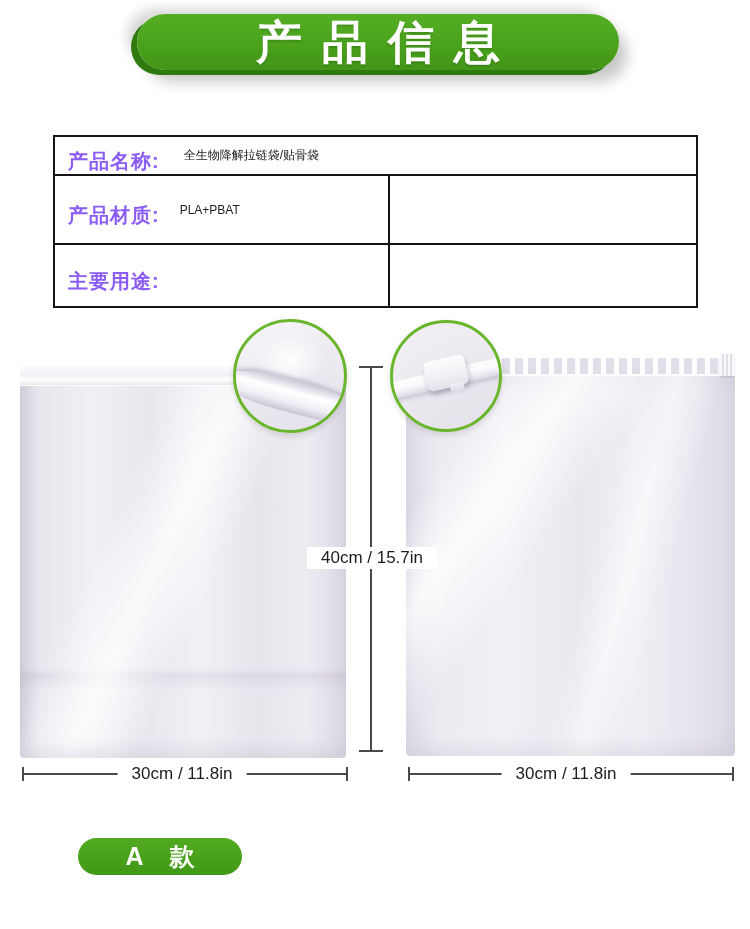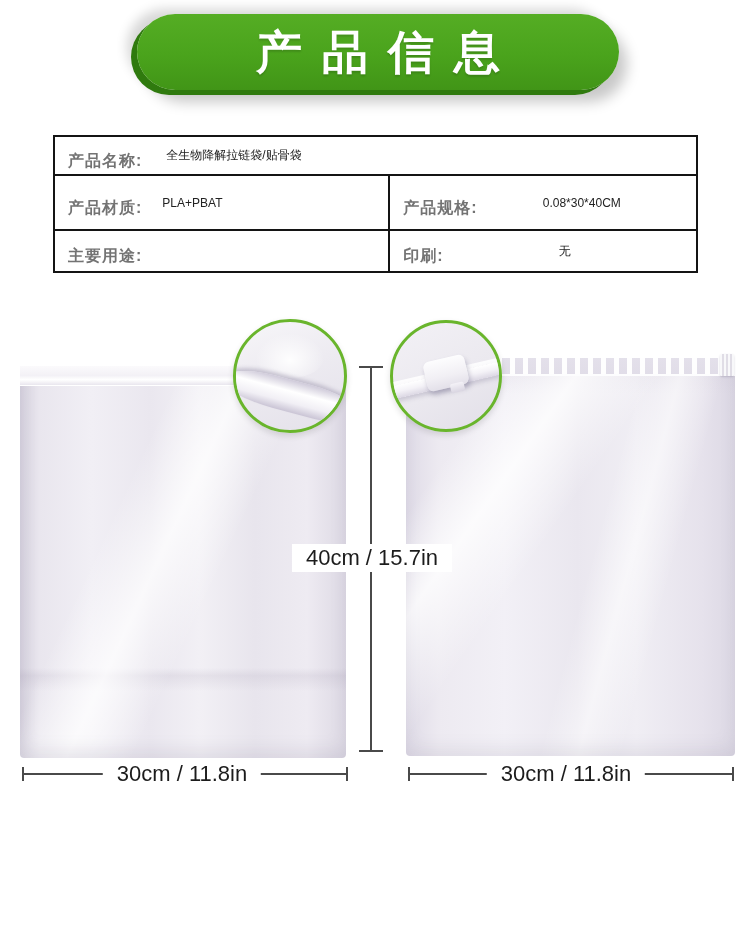--- a/index.html
+++ b/index.html
@@ -1,21 +1,21 @@
 <!DOCTYPE html>
 <html><head>
 <meta charset="utf-8">
 <style>
   html,body{margin:0;padding:0;background:#fff;}
   body{font-family:"Liberation Sans","DejaVu Sans",sans-serif;}
   #stage{position:relative;width:750px;height:929px;background:#ffffff;overflow:hidden;margin:0 auto;}
 
   
   .banner{
-    position:absolute;left:137px;top:14px;width:482px;height:76px;
+    position:absolute;left:137px;top:14px;width:482px;height:56px;
     border-radius:38px;
     background:linear-gradient(180deg,#55ad24 0%,#4aa31c 55%,#419517 100%);
     box-shadow:-6px 5px 0 #2f7a0e,
                -10px -5px 12px rgba(0,0,0,0.16),
                8px 12px 14px rgba(0,0,0,0.22);
     display:flex;align-items:center;justify-content:center;
   }
   .banner .title{
     color:#ffffff;font-size:46px;font-weight:bold;
     letter-spacing:20px;text-indent:20px;line-height:1;
@@ -23,27 +23,27 @@
   }
 
   
   .spec-table{
     position:absolute;left:53px;top:135px;width:645px;
     border:2px solid #141414;box-sizing:border-box;background:#fff;
   }
   .trow{display:flex;box-sizing:border-box;}
   .trow + .trow{border-top:2px solid #141414;}
   .trow-1{height:37px;}
-  .trow-2{height:55px;}
-  .trow-3{height:42px;}
+  .trow-2{height:69px;}
+  .trow-3{height:63px;}
   .tcell{display:flex;align-items:center;box-sizing:border-box;padding-left:13px;overflow:hidden;}
   .tcell-full{width:100%;}
   .tcell-left{width:52.3%;border-right:2px solid #141414;}
   .tcell-right{width:47.7%;}
-  .tlabel{color:#737373;font-weight:bold;font-size:16px;white-space:nowrap;letter-spacing:1px;margin-top:11px;}
+  .tlabel{color:#8b5cf6;font-weight:bold;font-size:20px;white-space:nowrap;letter-spacing:1px;margin-top:11px;}
   .tvalue{color:#222222;font-size:12px;white-space:nowrap;}
   .tcell-full .tvalue{margin-left:24px;}
   .tcell-left .tvalue{margin-left:20px;}
   .tcell-right .tvalue{flex:1;text-align:center;padding-right:10px;}
 
   
   .bag{position:absolute;border-radius:2px 2px 4px 4px;}
   .bag-a{
     left:20px;top:366px;width:326px;height:392px;
     background:
@@ -115,21 +115,21 @@
     box-shadow:1px 4px 5px rgba(125,120,148,0.45);
   }
   .zoom-b .slider::after{
     content:"";position:absolute;right:6px;bottom:-6px;width:14px;height:9px;
     background:linear-gradient(180deg,#f4f2f7,#dad6e2);border-radius:2px;
   }
 
   
   .dim-line,.dim-cap{position:absolute;background:#4a4a4a;}
   .dim-label{
-    position:absolute;background:#ffffff;color:#1c1c1c;font-size:22px;
+    position:absolute;background:#ffffff;color:#1c1c1c;font-size:17px;
     white-space:nowrap;padding:1px 14px;transform:translate(-50%,-50%);
   }
   .v-line{left:370px;top:367px;width:2px;height:384px;}
   .v-cap-top{left:359px;top:366px;width:24px;height:2px;}
   .v-cap-bottom{left:359px;top:750px;width:24px;height:2px;}
   .v-label{left:372px;top:558px;}
 
   .h-line-a{left:22px;top:773px;width:326px;height:2px;}
   .h-tick-a1{left:22px;top:767px;width:2px;height:14px;}
   .h-tick-a2{left:346px;top:767px;width:2px;height:14px;}
@@ -165,33 +165,25 @@
       <div class="tcell tcell-full">
         <span class="tlabel">产品名称:</span>
         <span class="tvalue">全生物降解拉链袋/贴骨袋</span>
       </div>
     </div>
     <div class="trow trow-2">
       <div class="tcell tcell-left">
         <span class="tlabel">产品材质:</span>
         <span class="tvalue">PLA+PBAT</span>
       </div>
-      <div class="tcell tcell-right">
-        <span class="tlabel">产品规格:</span>
-        <span class="tvalue">0.08*30*40CM</span>
-      </div>
     </div>
     <div class="trow trow-3">
       <div class="tcell tcell-left">
         <span class="tlabel">主要用途:</span>
       </div>
-      <div class="tcell tcell-right">
-        <span class="tlabel">印刷:</span>
-        <span class="tvalue">无</span>
-      </div>
     </div>
   </div>
 
   <div class="bag bag-a"></div>
 
   <div class="bag bag-b">
     <div class="bag-b-tab"></div>
   </div>
 
   <div class="zoom-circle zoom-a">
@@ -212,14 +204,15 @@
   <div class="dim-line h-line-a"></div>
   <div class="dim-cap h-tick-a1"></div>
   <div class="dim-cap h-tick-a2"></div>
   <div class="dim-label h-label-a">30cm / 11.8in</div>
 
   <div class="dim-line h-line-b"></div>
   <div class="dim-cap h-tick-b1"></div>
   <div class="dim-cap h-tick-b2"></div>
   <div class="dim-label h-label-b">30cm / 11.8in</div>
 
+  <div class="variant-pill pill-a">A 款</div>
 
 </div>
 
 </body></html>

